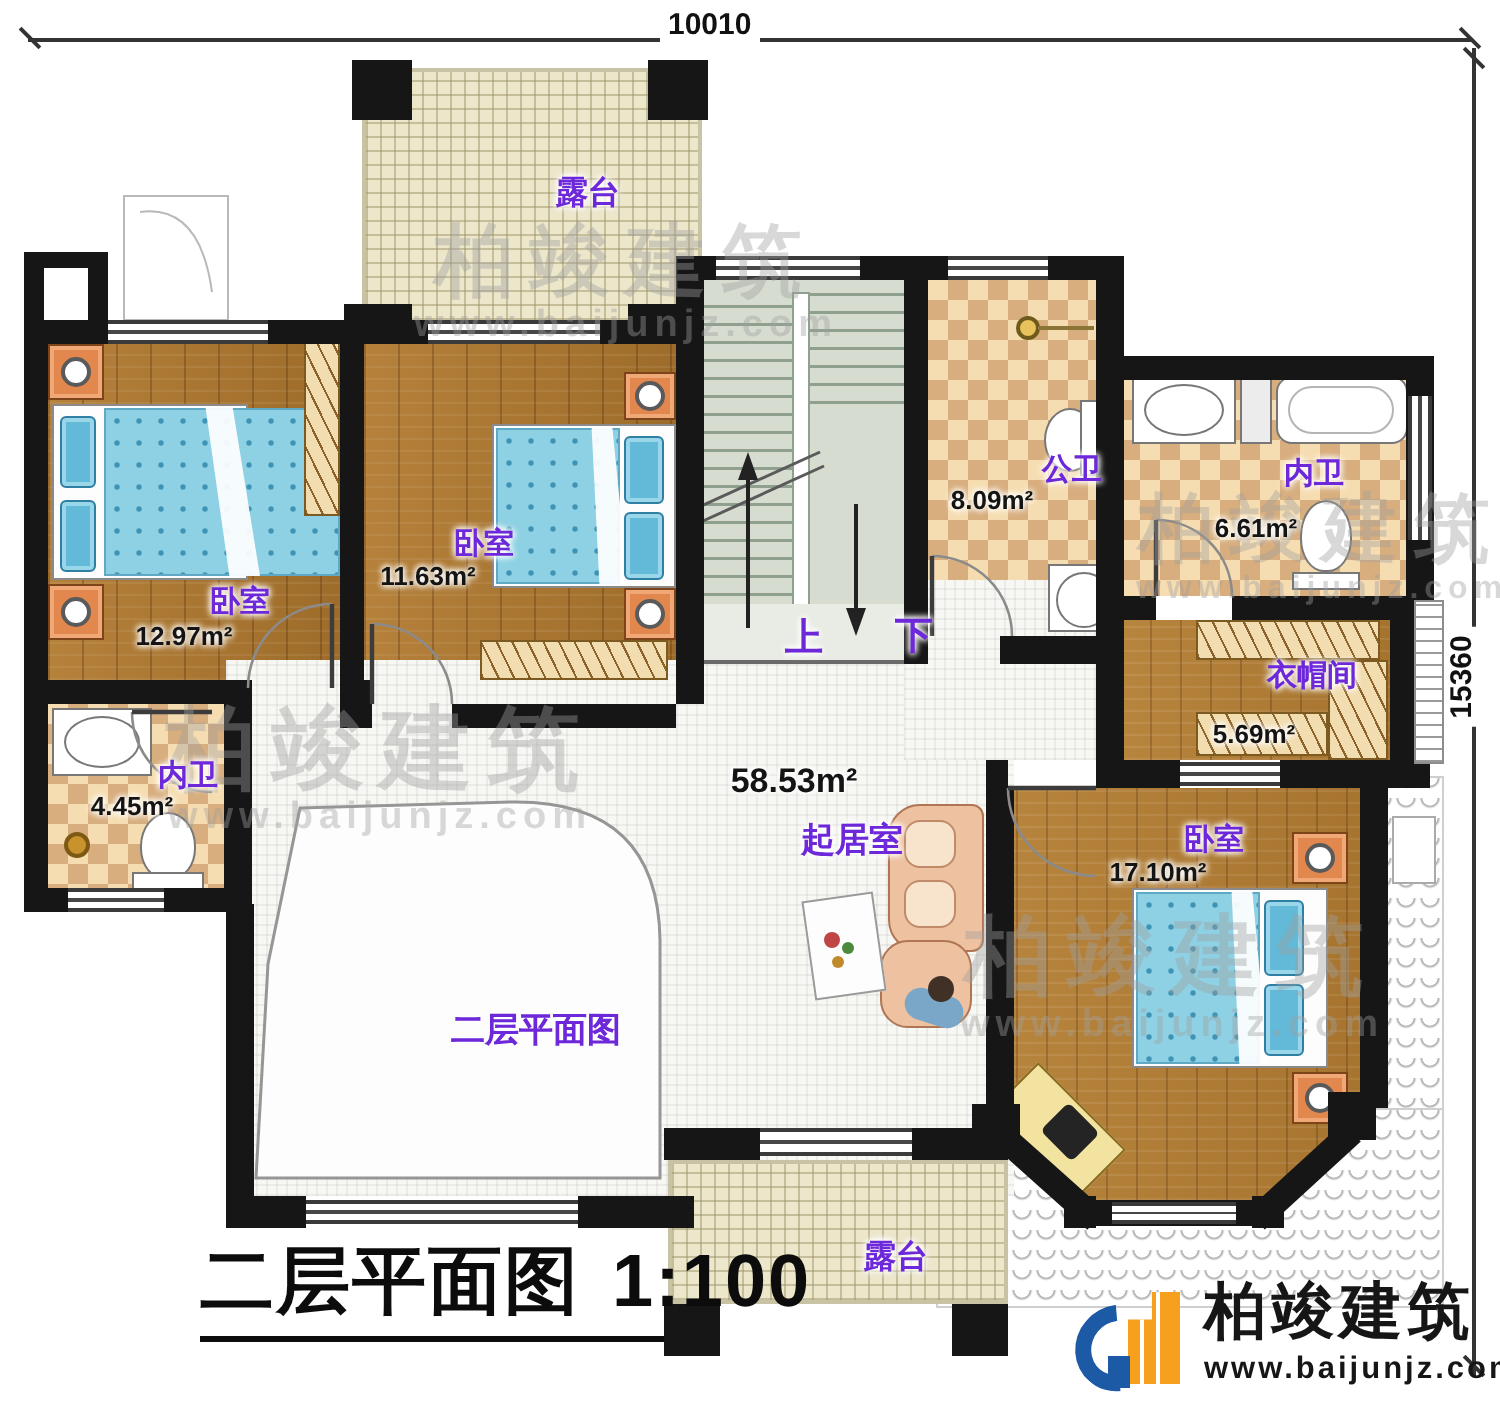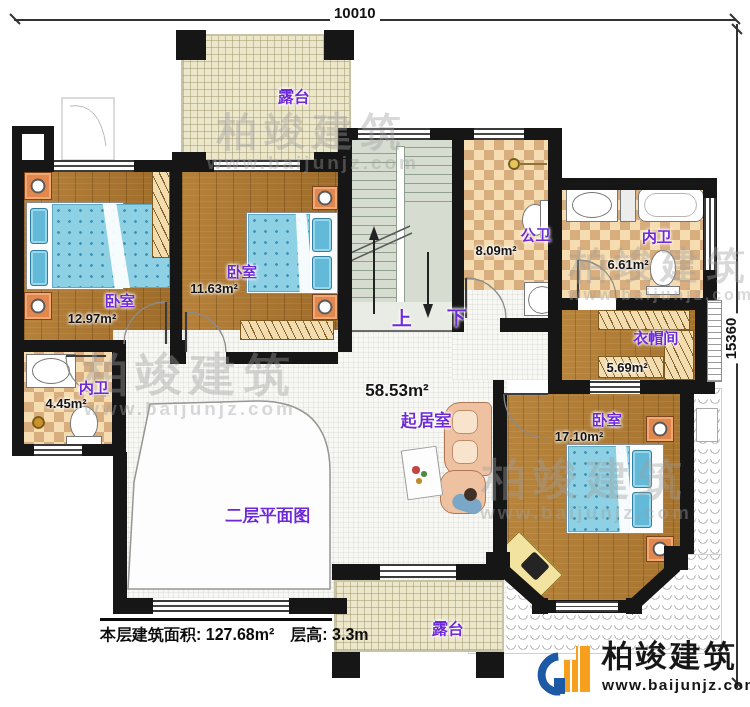--- a/index.html
+++ b/index.html
@@ -317,24 +317,24 @@
   <div class="dimtick" style="left:8px;top:18px"></div>
   <div class="dimtick" style="left:728px;top:18px"></div>
   <div class="dimlabel" style="left:330px;top:4px">10010</div>
 
   <div class="dimline" style="left:736px;top:24px;width:1.5px;height:664px"></div>
   <div class="dimtick" style="left:730px;top:28px"></div>
   <div class="dimtick" style="left:730px;top:682px"></div>
   <div class="dimlabel" style="left:706px;top:330px;transform:rotate(-90deg)">15360</div>
 
   <div class="titleblock" style="left:100px;top:616px;width:240px">
+    <div class="tb1">
+      <span>二层平面图</span><span class="scale">1:100</span>
+    </div>
     <div class="tb-underline" style="width:232px"></div>
-    <div class="tb2">
-      <span>本层建筑面积: 127.68m²</span><span class="h">层高: 3.3m</span>
-    </div>
   </div>
 
   <div class="brand" style="left:538px;top:640px;width:200px">
     <div class="abs" style="left:0;top:2px;width:58px;height:58px">
       <div class="abs" style="left:0;top:10px;width:42px;height:44px;border-radius:50%;border:8px solid #1d5aa6;border-top-color:transparent;border-right-color:transparent;transform:rotate(40deg);box-sizing:border-box"></div>
       <div class="abs" style="left:26px;top:4px;width:26px;height:46px;background:#f6a01e;clip-path:polygon(0 30%,46% 30%,46% 0,100% 0,100% 100%,0 100%);background-image:linear-gradient(90deg,transparent 0 6px,#fff 6px 8px,transparent 8px 14px,#fff 14px 16px,transparent 16px)"></div>
       <div class="abs" style="left:16px;top:36px;width:11px;height:16px;background:#1d5aa6"></div>
     </div>
     <div class="brand-name" style="margin-left:64px">柏竣建筑</div>
     <div class="brand-url" style="margin-left:64px">www.baijunjz.com</div>

